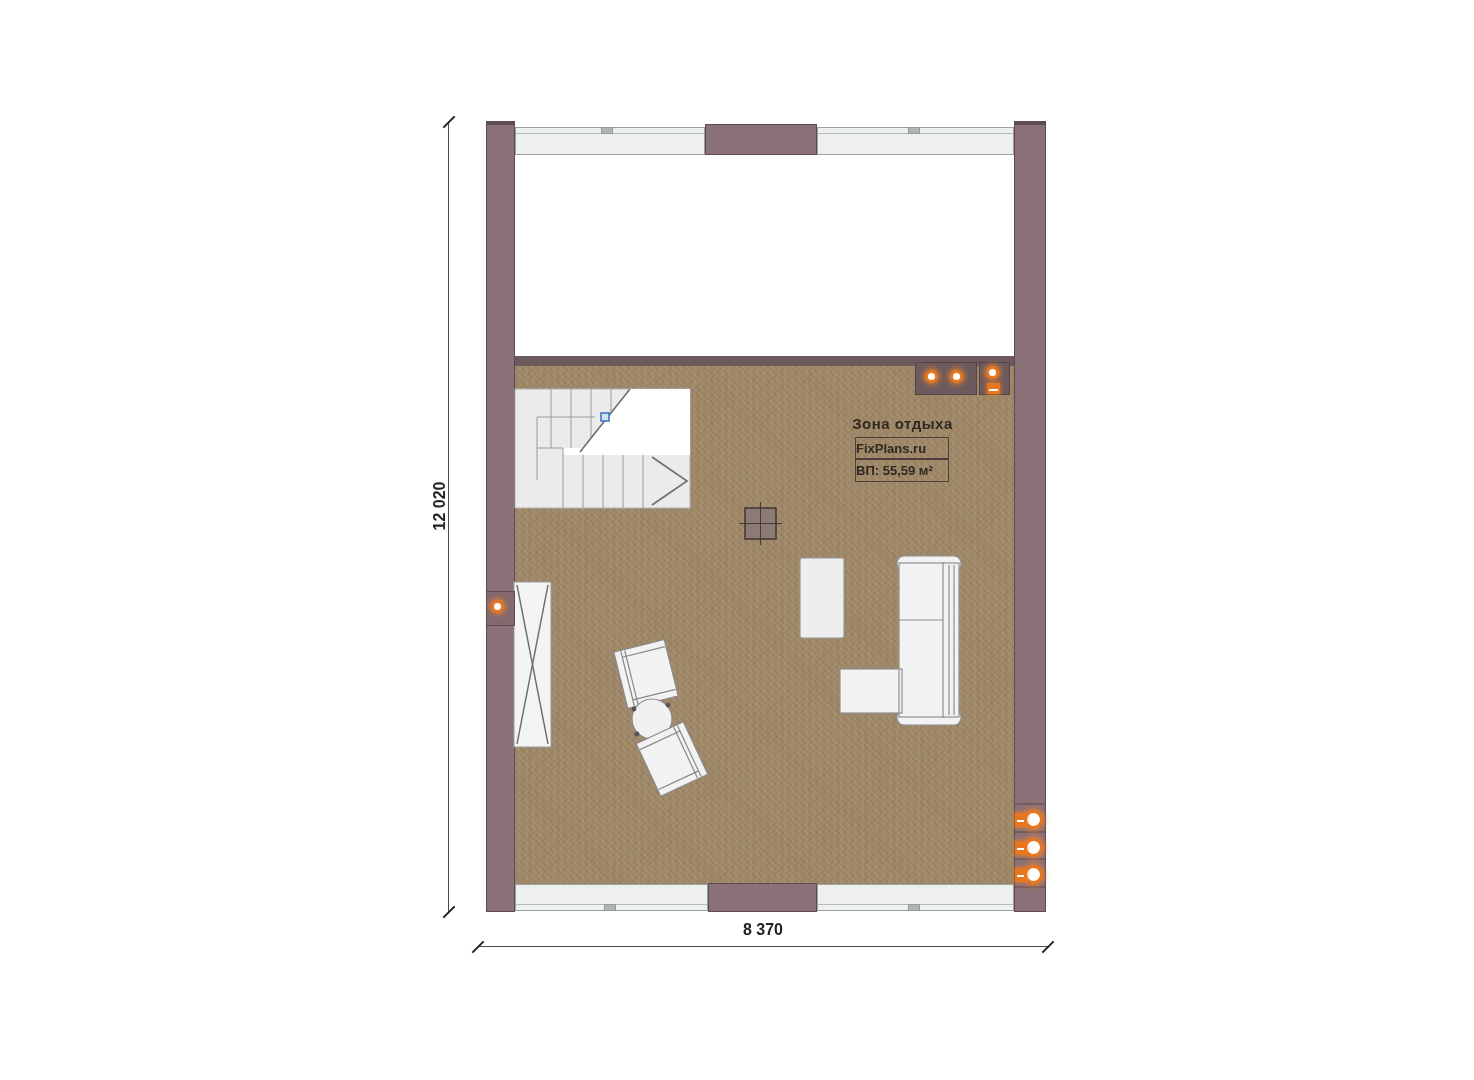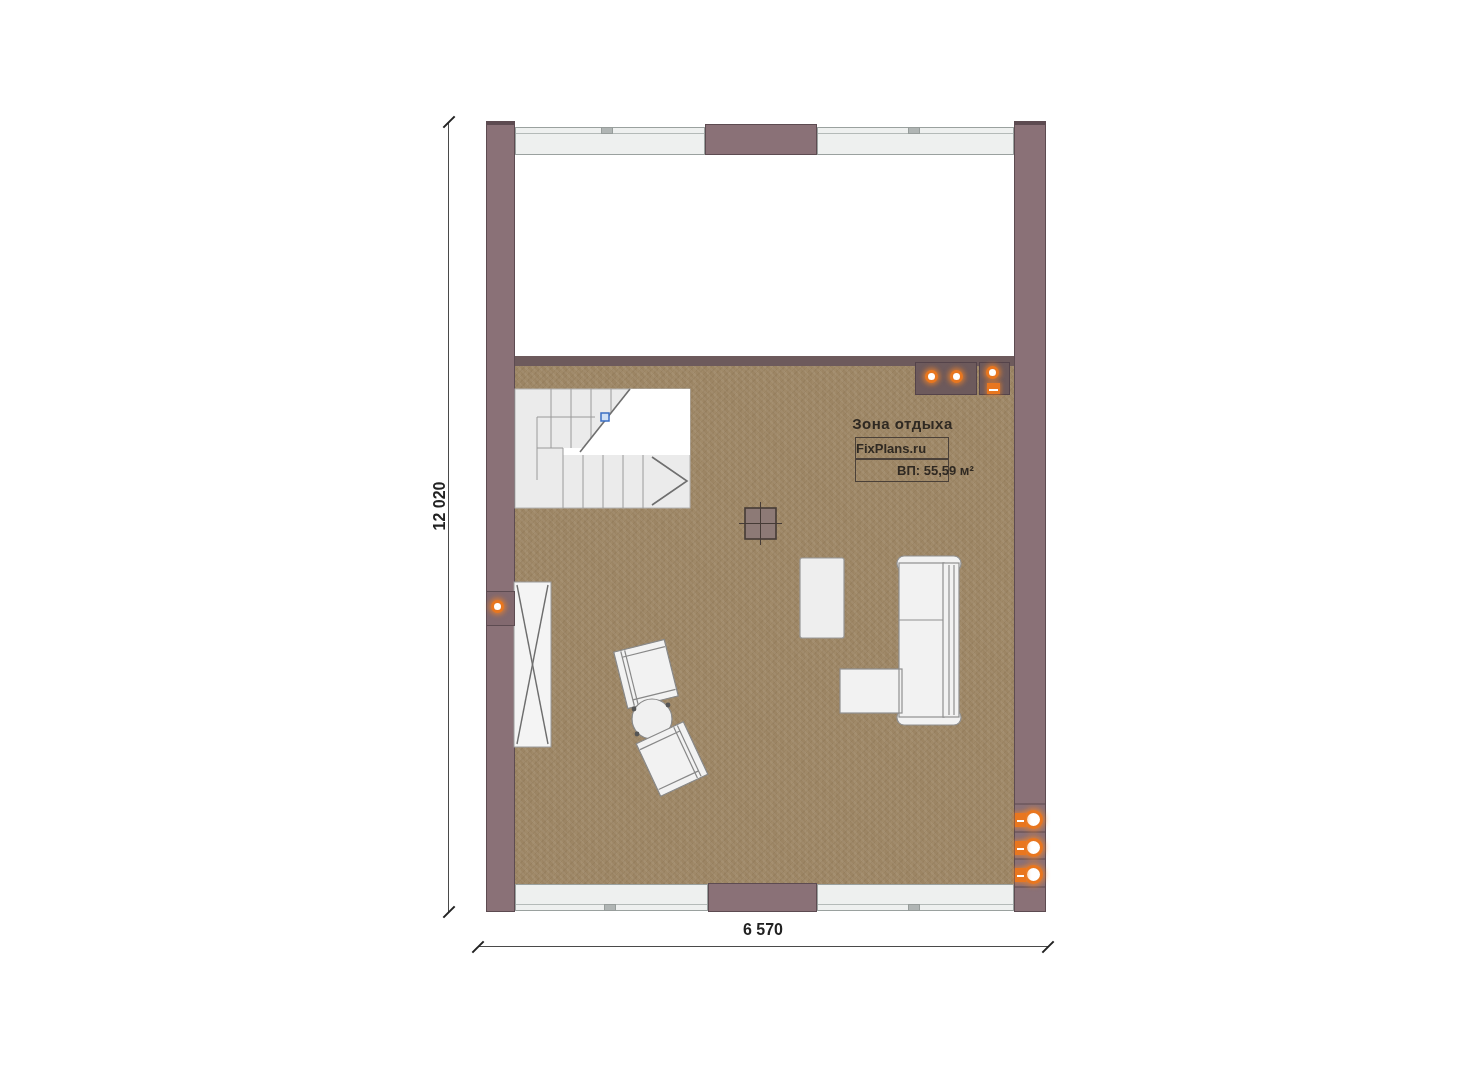--- a/index.html
+++ b/index.html
@@ -200,27 +200,27 @@
     <div class="osquare" style="position:relative;width:11px;height:14px;">
         <div class="dash"></div>
       </div>
     <div class="spot" style="margin-left:-2px;"></div>
   </div>
 
   <div class="abs room-title" style="left:845px;top:415px;width:115px;">Зона отдыха</div>
   <div class="abs label-box" style="left:855px;top:437px;width:94px;height:22px;">
     <span>FixPlans.ru</span>
   </div>
-  <div class="abs label-box" style="left:855px;top:459px;width:94px;height:23px;padding-left:41px;">
+  <div class="abs label-box" style="left:855px;top:459px;width:94px;height:23px;">
     <span>ВП: 55,59 м²</span>
   </div>
 
   <div class="abs dim-line" style="left:448px;top:122px;width:1px;height:790px;"></div>
   <div class="abs dim-tick" style="left:441px;top:121px;"></div>
   <div class="abs dim-tick" style="left:441px;top:911px;"></div>
   <div class="abs dim-text vert" style="left:410px;top:497px;width:60px;text-align:center;">12 020</div>
 
   <div class="abs dim-line" style="left:478px;top:946px;width:570px;height:1px;"></div>
   <div class="abs dim-tick" style="left:470px;top:946px;"></div>
   <div class="abs dim-tick" style="left:1040px;top:946px;"></div>
-  <div class="abs dim-text" style="left:713px;top:921px;width:100px;text-align:center;">6 570</div>
+  <div class="abs dim-text" style="left:713px;top:921px;width:100px;text-align:center;">8 370</div>
 
 </div>
 
 </body></html>

